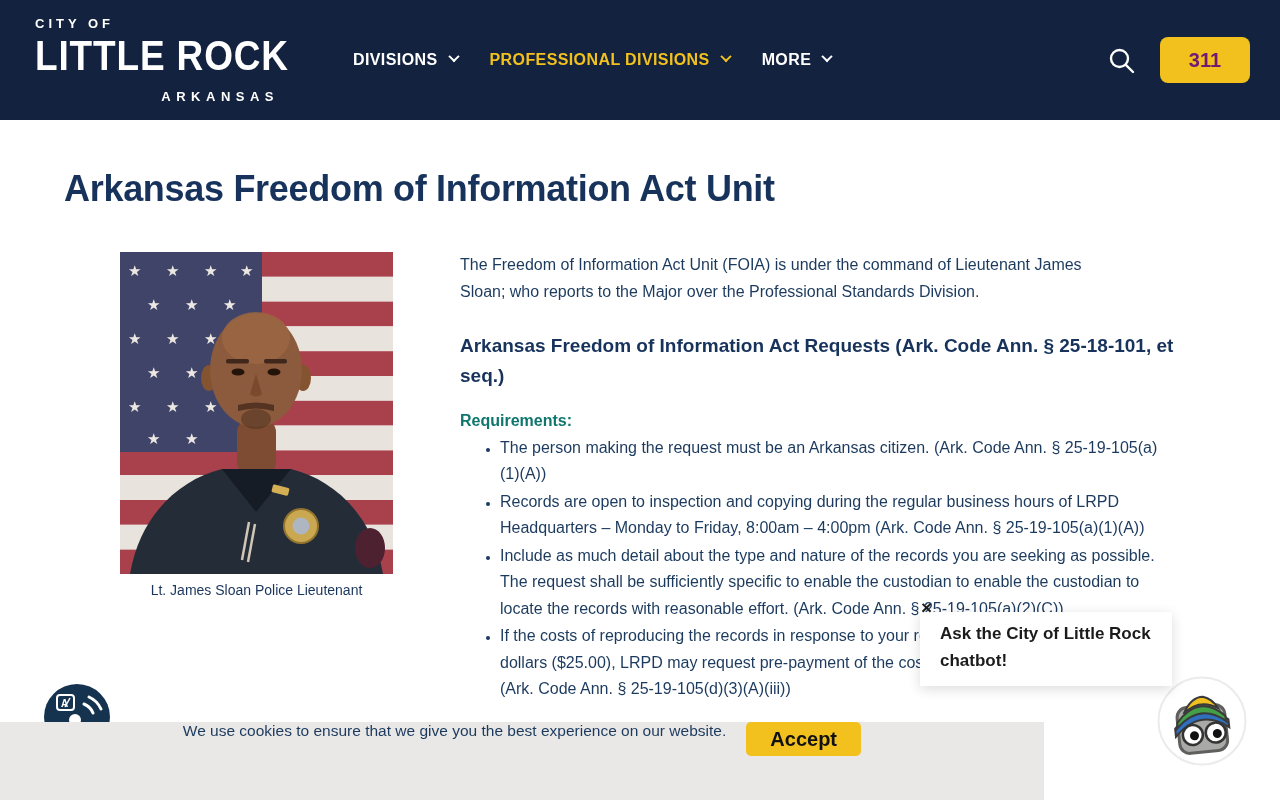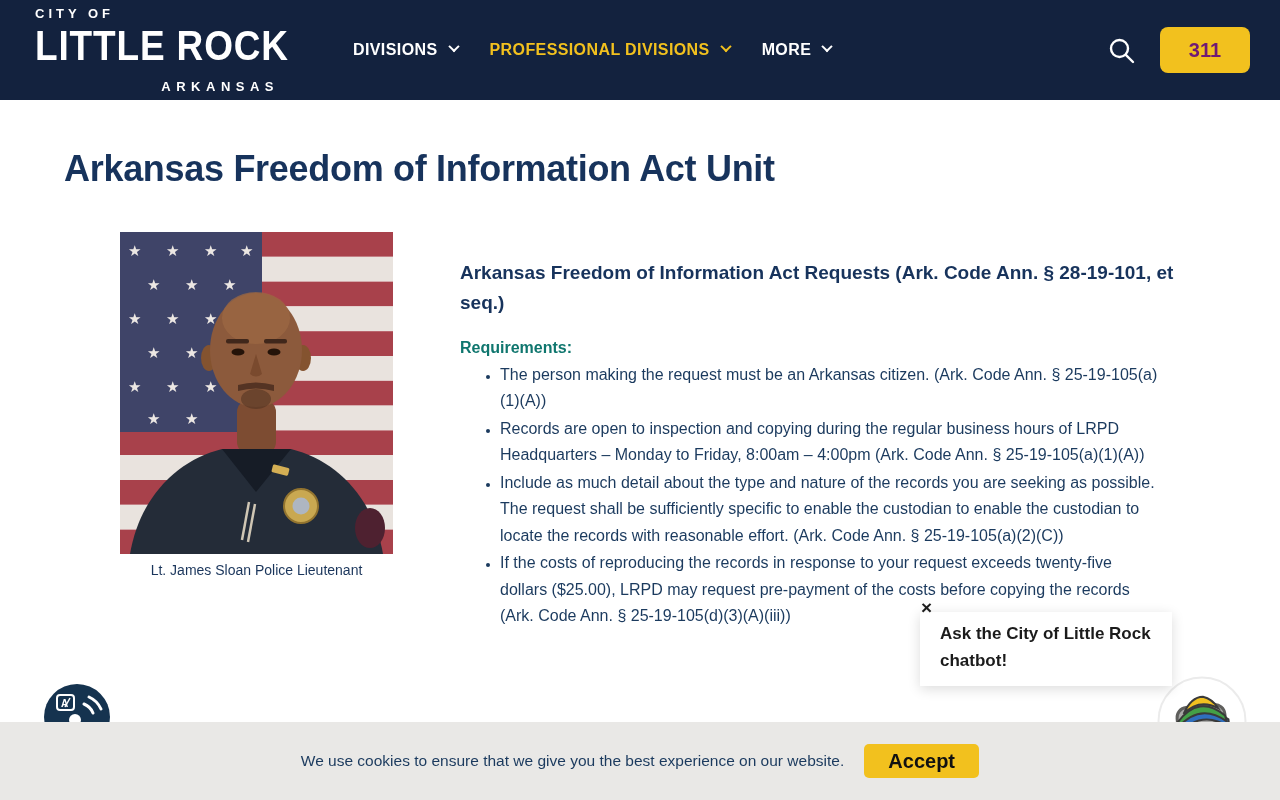--- a/index.html
+++ b/index.html
@@ -1,20 +1,20 @@
 <!DOCTYPE html>
 <html><head>
 <meta charset="utf-8">
 <style>
   * { margin:0; padding:0; box-sizing:border-box; }
   html,body { width:1280px; height:800px; overflow:hidden; }
   body { font-family:"Liberation Sans", sans-serif; background:#ffffff; color:#1a355b; position:relative; }
 
   
-  header { height:100px; background:#13223e; display:flex; align-items:center; padding:0 30px; position:relative; }
+  header { height:120px; background:#13223e; display:flex; align-items:center; padding:0 30px; position:relative; }
   .logo { width:244px; color:#ffffff; cursor:pointer; margin-left:5px; }
   .logo-city { font-size:13px; font-weight:600; letter-spacing:4px; margin-bottom:2px; }
   .logo-main { font-size:43px; font-weight:800; letter-spacing:1px; white-space:nowrap; transform:scaleX(0.86); transform-origin:left center; line-height:1.05; }
   .logo-state { font-size:13px; font-weight:700; letter-spacing:5.5px; text-align:right; margin-top:10px; }
   nav { display:flex; align-items:center; gap:32px; margin-left:74px; }
   .nav-item { display:flex; align-items:center; color:#ffffff; font-size:16px; font-weight:700; letter-spacing:0.4px; cursor:pointer; white-space:nowrap; }
   .nav-item.active { color:#f2c11e; }
   .chev { width:8px; height:8px; border-right:2px solid currentColor; border-bottom:2px solid currentColor; transform:rotate(45deg) translate(-1px,-1px); display:inline-block; margin-left:12px; margin-bottom:4px; }
   .header-right { margin-left:auto; display:flex; align-items:center; gap:24px; }
   .search-btn { width:30px; height:30px; cursor:pointer; display:flex; align-items:center; justify-content:center; }
@@ -37,21 +37,21 @@
   
   .chatbot-popup { position:absolute; left:920px; top:612px; width:252px; background:#ffffff; box-shadow:0 3px 12px rgba(0,0,0,0.14); padding:8px 16px 12px 20px; z-index:20; }
   .chatbot-popup .msg { font-size:17px; font-weight:800; line-height:27px; color:#1b1b1b; }
   .chatbot-close { position:absolute; left:1px; top:-14px; font-size:19px; font-weight:700; color:#1e1e1e; cursor:pointer; line-height:1; }
 
   
   .translate-widget { position:absolute; left:44px; top:684px; width:66px; height:66px; z-index:10; cursor:pointer; }
   .chatbot-launcher { position:absolute; left:1157px; top:676px; width:90px; height:90px; z-index:10; cursor:pointer; }
 
   
-  .cookie-banner { position:absolute; left:0; bottom:0; width:1280px; height:78px; background:#e9e8e6; display:flex; align-items:center; justify-content:center; gap:20px; z-index:30; }
+  .cookie-banner { position:absolute; left:0; bottom:0; width:1044px; height:78px; background:#e9e8e6; display:flex; align-items:flex-start; justify-content:center; gap:20px; z-index:30; }
   .cookie-banner .cookie-msg { font-size:15.5px; color:#1b3a5e; }
   .accept-btn { min-width:115px; height:34px; background:#f2c11e; border:none; border-radius:5px; font-family:"Liberation Sans", sans-serif; font-size:20px; font-weight:800; color:#111111; cursor:pointer; padding:0 12px; }
 </style>
 </head>
 <body>
 
 <header>
   <div class="logo">
     <div class="logo-city">CITY OF</div>
     <div class="logo-main">LITTLE ROCK</div>
@@ -151,21 +151,22 @@
             <circle cx="181" cy="274" r="8.5" fill="#aeb6c2"></circle>
             <line x1="129" y1="270" x2="122" y2="308" stroke="#cfc6b4" stroke-width="2.5"></line>
             <line x1="135" y1="272" x2="128" y2="310" stroke="#cfc6b4" stroke-width="2.5"></line>
             <ellipse cx="250" cy="296" rx="15" ry="20" fill="#4e2130"></ellipse>
           </g>
         </svg>
       </div>
       <figcaption>Lt. James Sloan Police Lieutenant</figcaption>
     </figure>
     <div class="text-col">
-      <h2>Arkansas Freedom of Information Act Requests (Ark. Code Ann. § 28-19-101, et seq.)</h2>
+      <p class="intro">The Freedom of Information Act Unit (FOIA) is under the command of Lieutenant James Sloan; who reports to the Major over the Professional Standards Division.</p>
+      <h2>Arkansas Freedom of Information Act Requests (Ark. Code Ann. § 25-18-101, et seq.)</h2>
       <p class="req-label">Requirements:</p>
       <ul class="req-list">
 
       <li>The person making the request must be an Arkansas citizen. (Ark. Code Ann. § 25-19-105(a)(1)(A))</li>
           <li>Records are open to inspection and copying during the regular business hours of LRPD Headquarters – Monday to Friday, 8:00am – 4:00pm (Ark. Code Ann. § 25-19-105(a)(1)(A))</li>
           <li>Include as much detail about the type and nature of the records you are seeking as possible. The request shall be sufficiently specific to enable the custodian to enable the custodian to locate the records with reasonable effort. (Ark. Code Ann. § 25-19-105(a)(2)(C))</li>
           <li>If the costs of reproducing the records in response to your request exceeds twenty-five dollars ($25.00), LRPD may request pre-payment of the costs before copying the records (Ark. Code Ann. § 25-19-105(d)(3)(A)(iii))</li>
         </ul>
     </div>
   </div>

